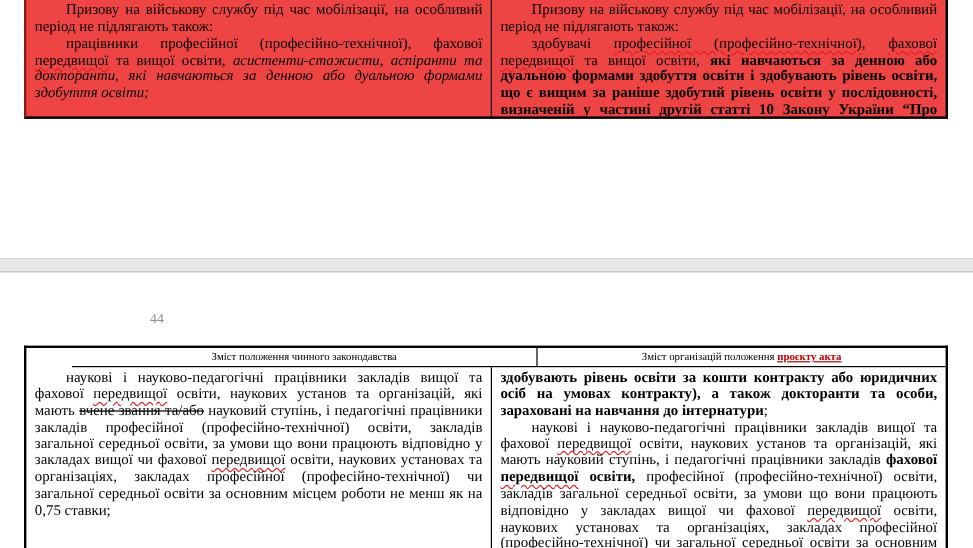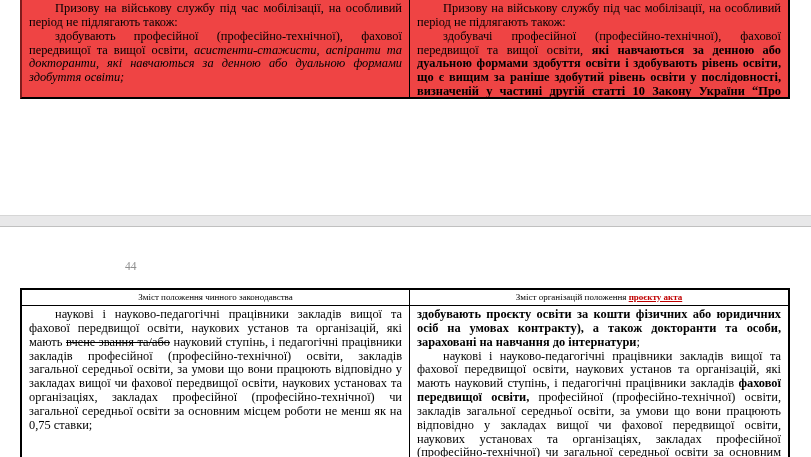--- a/index.html
+++ b/index.html
@@ -24,49 +24,49 @@
   
   .page-num{
     position:absolute;left:125px;top:260px;font-size:11.5px;color:#8f8f8f;
   }
   
   .tbl-bot{
     position:absolute;left:20px;top:288px;width:766px;height:169px;
     border-left:2px solid #000;border-right:2px solid #000;border-top:2px solid #000;
     background:#fff;overflow:hidden;
   }
-  .thead{display:flex;height:15px;border-bottom:1.5px solid #000;}
+  .thead{display:flex;height:15px;border-bottom:1.5px solid #000;margin-left:38px;}
   .th{font-size:9px;line-height:15px;text-align:center;box-sizing:border-box;overflow:hidden;white-space:nowrap;}
   .th-l{width:387px;}
   .th-r{flex:1;border-left:1.5px solid #000;}
   .tbody{display:flex;height:152px;}
   .tbody .cell-l{width:387px;box-sizing:border-box;}
   .tbody .cell-r{flex:1;border-left:1.5px solid #000;box-sizing:border-box;}
   .body-offset{padding-top:40px;}
   
   .cell{padding:2px 7px 0 7px;font-size:12.4px;line-height:13.85px;text-align:justify;overflow:hidden;}
   .para{margin:0;text-indent:26px;}
   .para.noind{text-indent:0;}
   .para.jlast{text-align-last:justify;}
   .i{font-style:italic;}
   .b{font-weight:bold;}
   .st{text-decoration:line-through;}
-  .sp{text-decoration-style:wavy;text-decoration-color:#e02020;text-decoration-thickness:1px;text-underline-offset:2px;}
+  .sp{text-decoration:underline;text-decoration-style:wavy;text-decoration-color:#e02020;text-decoration-thickness:1px;text-underline-offset:2px;}
   .b.sp{font-weight:bold;}
   .red{color:#c00000;text-decoration:underline;text-decoration-color:#c00000;font-weight:bold;}
 </style>
 </head>
 <body>
 
 <div class="canvas">
 
   <div class="tbl-top">
     <div class="cell cell-l">
       <p class="para"><span>Призову на військову службу під час мобілізації, на особливий період не підлягають також:</span></p>
-      <p class="para"><span>здобувають професійної (професійно-технічної), фахової </span><span class="sp">передвищої</span><span> та вищої освіти, </span><span class="i">асистенти-стажисти, аспіранти та докторанти, які навчаються за денною або дуальною формами здобуття освіти;</span></p>
+      <p class="para"><span>працівники професійної (професійно-технічної), фахової </span><span class="sp">передвищої</span><span> та вищої освіти, </span><span class="i">асистенти-стажисти, аспіранти та докторанти, які навчаються за денною або дуальною формами здобуття освіти;</span></p>
     </div>
     <div class="cell cell-r">
       <p class="para"><span>Призову на військову службу під час мобілізації, на особливий період не підлягають також:</span></p>
       <p class="para jlast"><span>здобувачі </span><span class="sp">професійної (професійно-технічної)</span><span>, </span><span class="sp">фахової передвищої</span><span> та вищої освіти, </span><span class="b">які навчаються за денною або дуальною формами здобуття освіти і здобувають рівень освіти, що є вищим за раніше здобутий рівень освіти у послідовності, визначеній у частині другій статті 10 Закону України “Про освіту” (крім аспірантів, які</span></p>
     </div>
   </div>
 
   <div class="page-gap"></div>
 
   <div class="page-num">44</div>
@@ -74,19 +74,19 @@
   <div class="tbl-bot">
     <div class="thead">
       <div class="th th-l"><span>Зміст положення чинного законодавства</span></div>
       <div class="th th-r"><span>Зміст організацій положення </span><span class="red">проєкту акта</span></div>
     </div>
     <div class="tbody">
       <div class="cell cell-l body-offset">
         <p class="para"><span>наукові і науково-педагогічні працівники закладів вищої та фахової </span><span class="sp">передвищої</span><span> освіти, наукових установ та організацій, які мають </span><span class="st">вчене звання та/або</span><span> науковий ступінь, і педагогічні працівники закладів професійної (професійно-технічної) освіти, закладів загальної середньої освіти, за умови що вони працюють відповідно у закладах вищої чи фахової </span><span class="sp">передвищої</span><span> освіти, наукових установах та організаціях, закладах професійної (професійно-технічної) чи загальної середньої освіти за основним місцем роботи не менш як на 0,75 ставки;</span></p>
       </div>
       <div class="cell cell-r">
-        <p class="para noind"><span class="b">здобувають проєкту освіти за кошти фізичних або юридичних осіб на умовах контракту), а також докторанти та особи, зараховані на навчання до інтернатури</span><span>;</span></p>
+        <p class="para noind"><span class="b">здобувають рівень освіти за кошти контракту або юридичних осіб на умовах контракту), а також докторанти та особи, зараховані на навчання до інтернатури</span><span>;</span></p>
         <p class="para"><span>наукові і науково-педагогічні працівники закладів вищої та фахової </span><span class="sp">передвищої</span><span> освіти, наукових установ та організацій, які мають науковий ступінь, і педагогічні працівники закладів </span><span class="b">фахової </span><span class="b sp">передвищої</span><span class="b"> освіти,</span><span> професійної (професійно-технічної) освіти, закладів загальної середньої освіти, за умови що вони працюють відповідно у закладах вищої чи фахової </span><span class="sp">передвищої</span><span> освіти, наукових установах та організаціях, закладах професійної (професійно-технічної) чи загальної середньої освіти за основним місцем роботи не менш як на 0,75 ставки;</span></p>
       </div>
     </div>
   </div>
 
 </div>
 
 </body></html>

